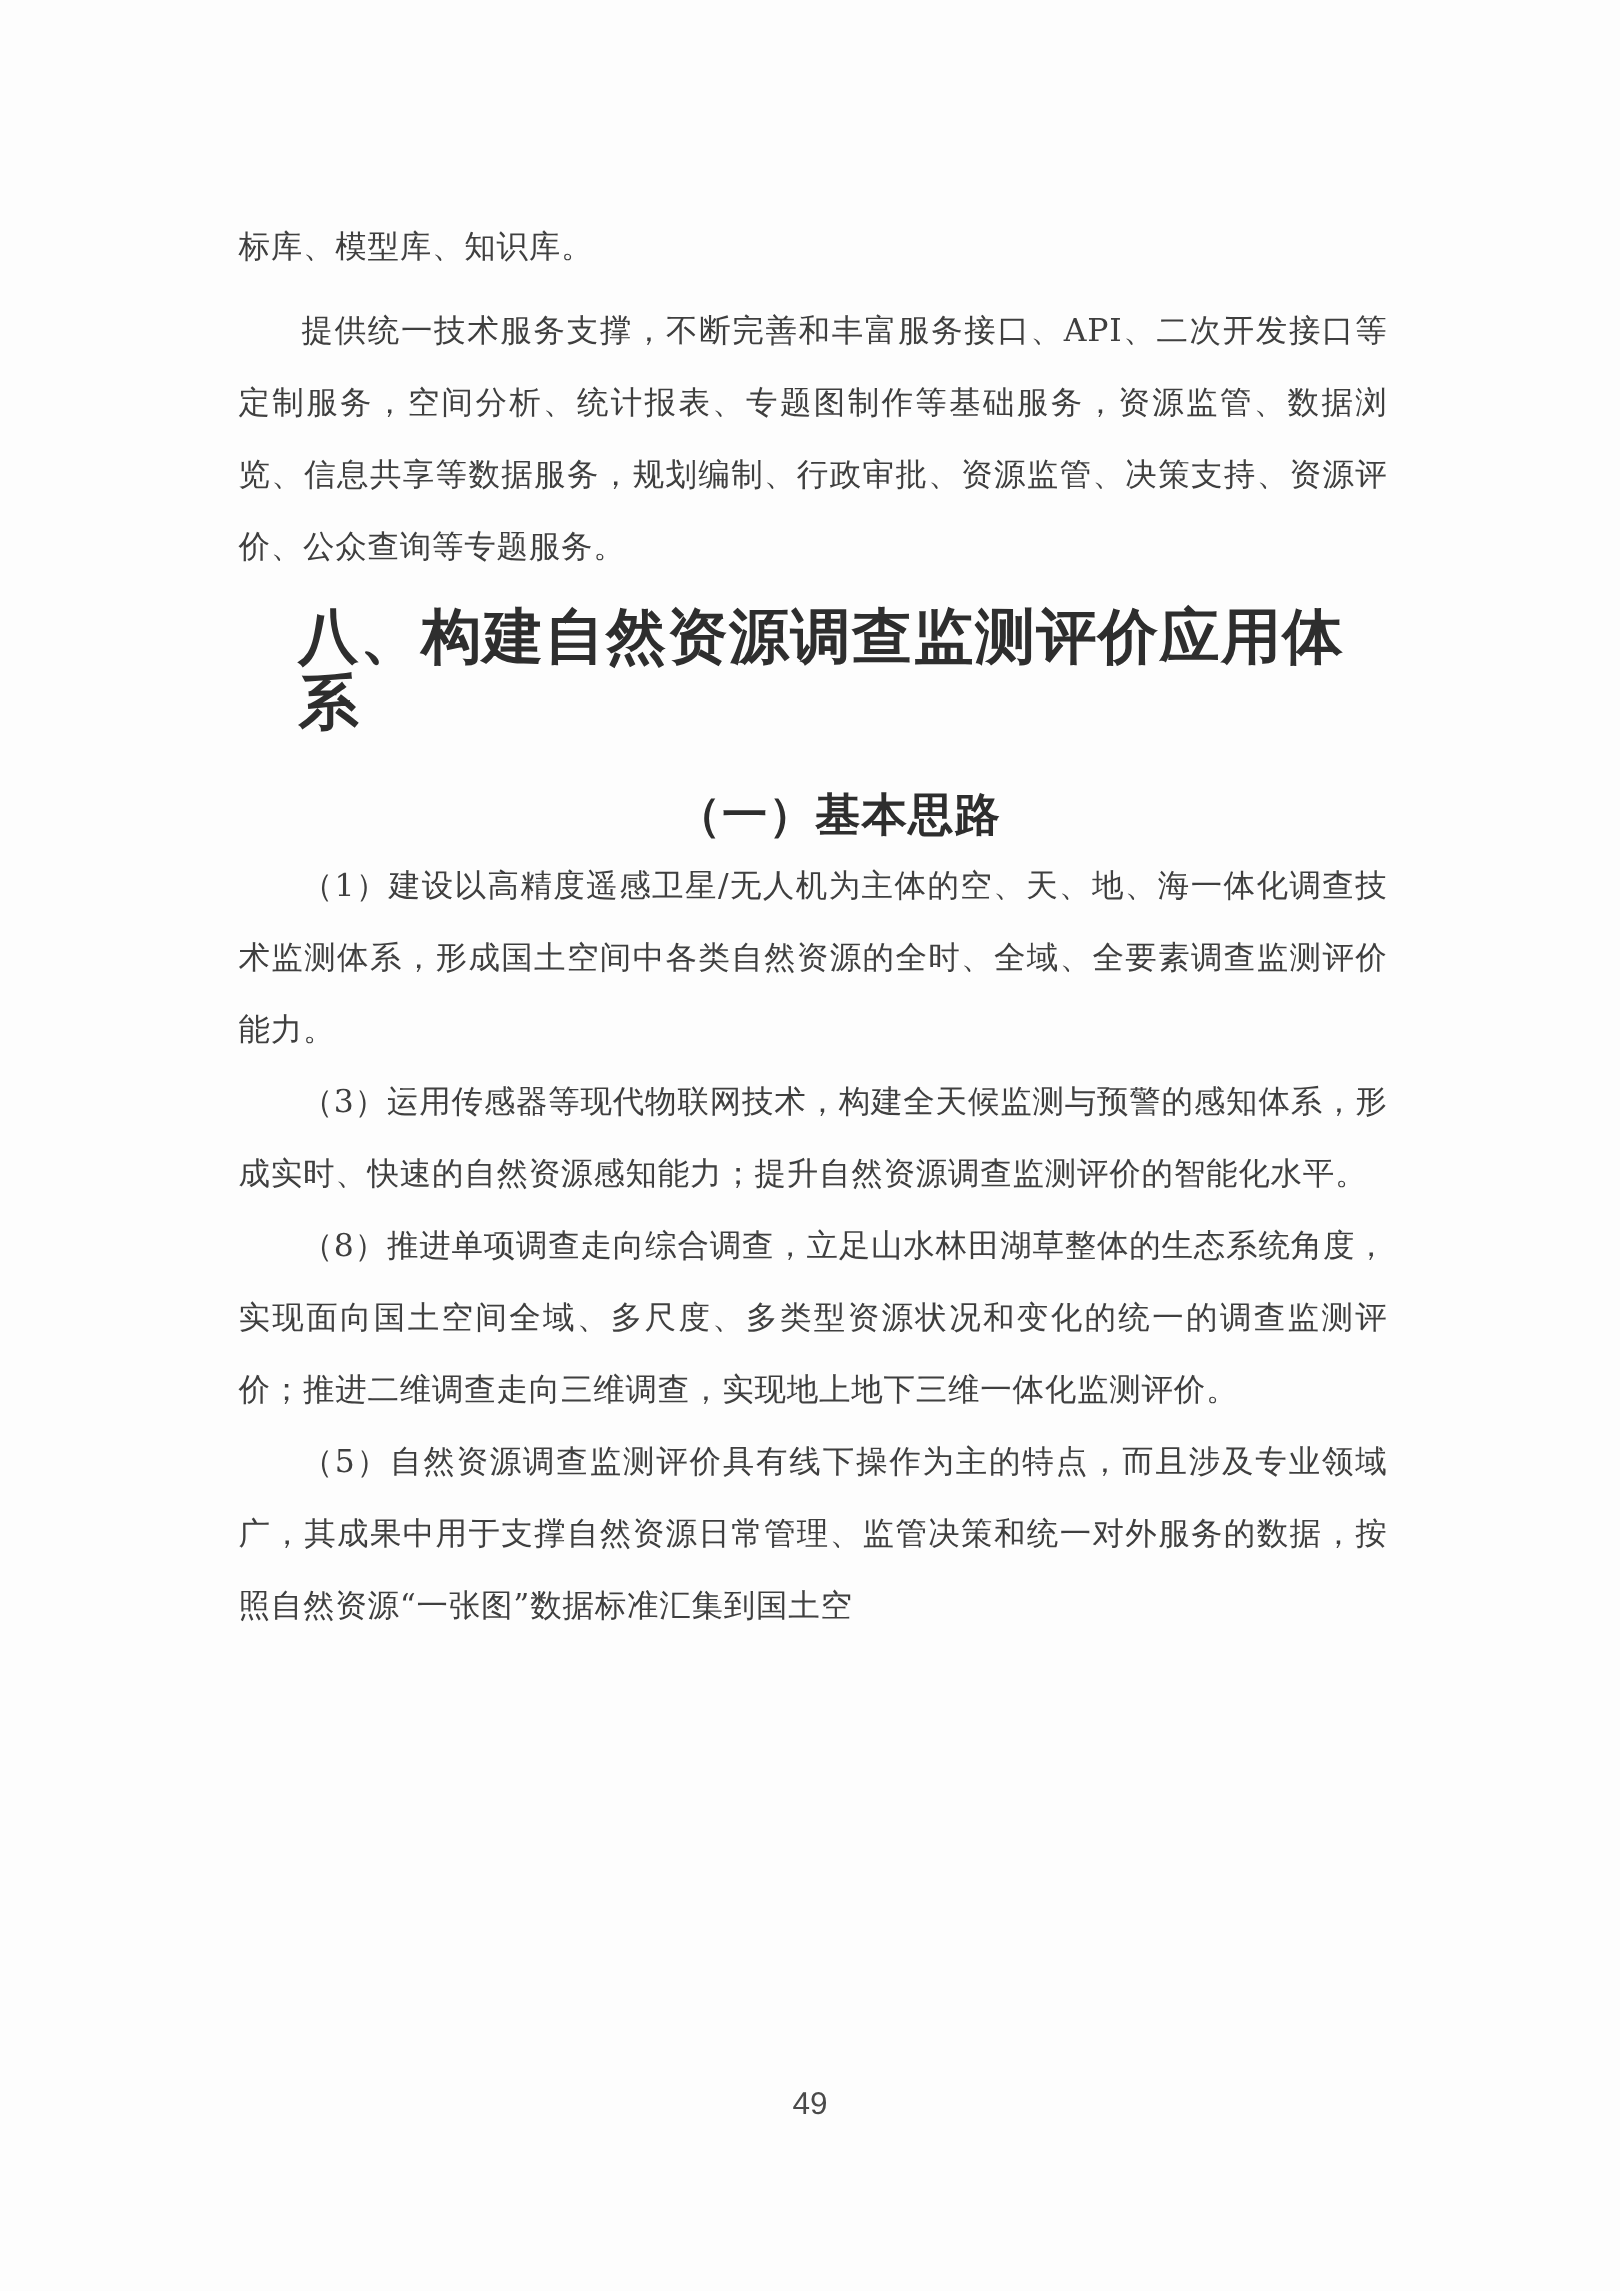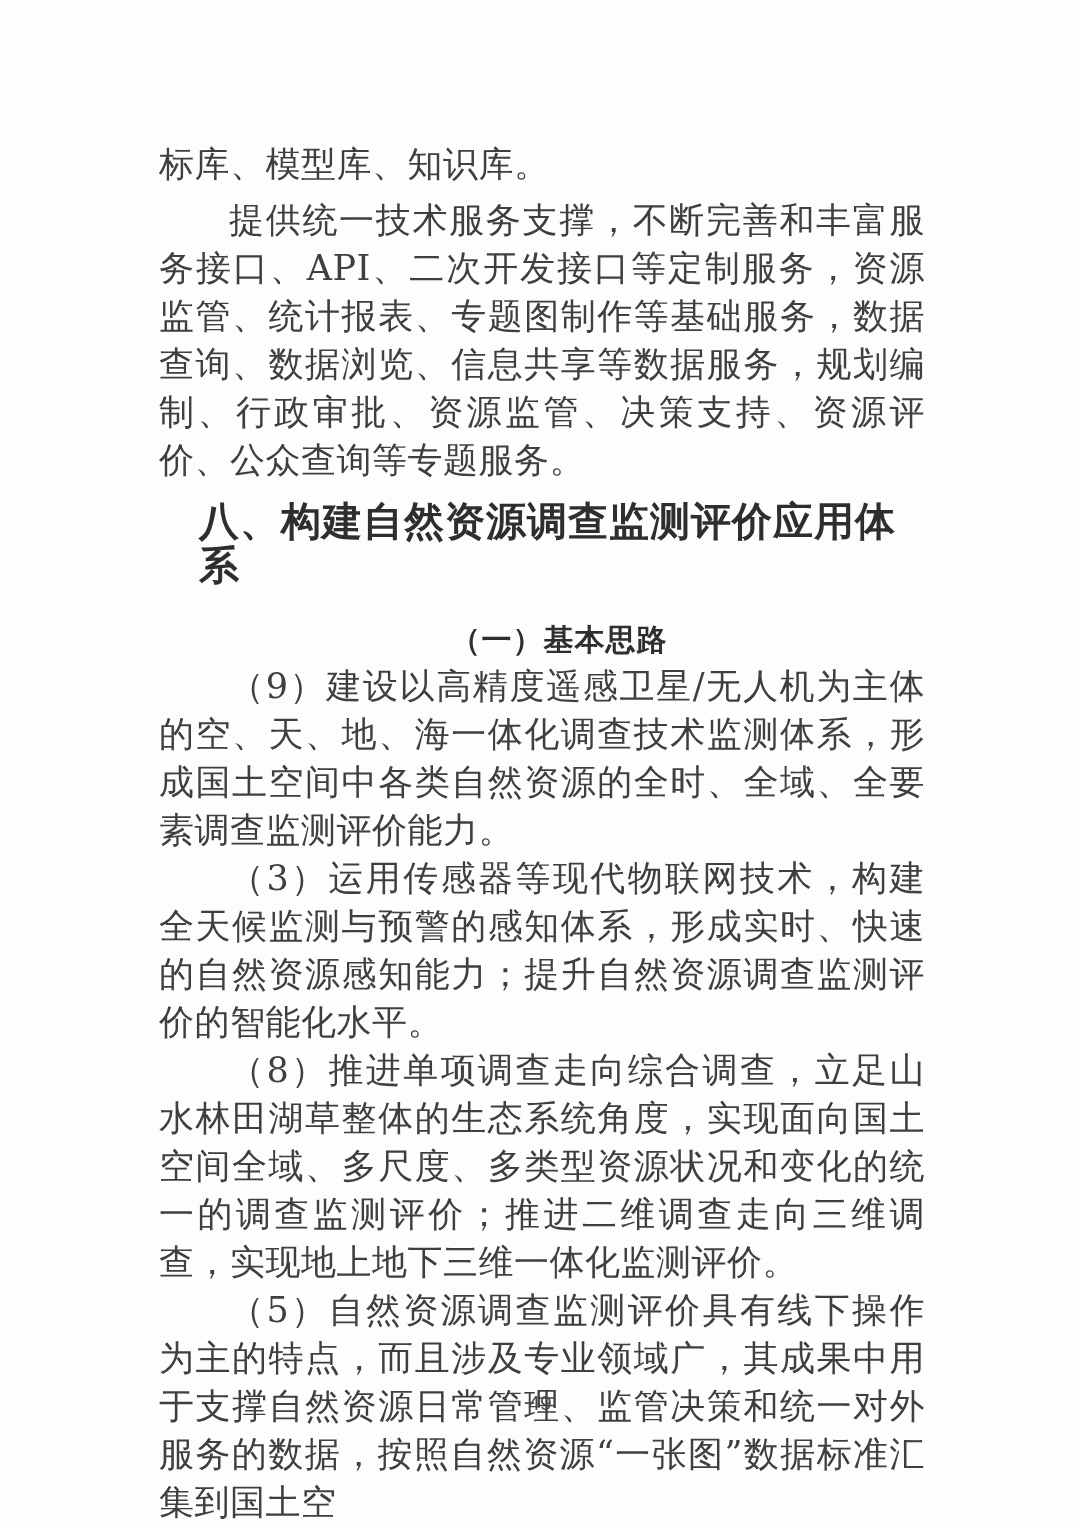--- a/index.html
+++ b/index.html
@@ -17,21 +17,21 @@
     color: #3f3f3f;
   }
   .content {
     position: absolute;
     left: 159px;
     top: 140px;
     width: 766px;
   }
   .content p {
     margin: 0;
-    font-size: 35px;
+    font-size: 21px;
     line-height: 48px;
     text-align: justify;
     text-justify: inter-ideograph;
     letter-spacing: 0.5px;
   }
   .ind { text-indent: 2em; }
   .sp8  { margin-top: 8px  !important; }
   .sp13 { margin-top: 13px !important; }
   .sp5  { margin-top: 5px  !important; }
   .h1 {
@@ -65,22 +65,22 @@
     color: #4a4a4a;
     font-family: Liberation Sans, sans-serif;
   }
 </style>
 </head>
 <body>
 
 <div class="page">
   <div class="content">
     <p class="cont">标库、模型库、知识库。</p>
-    <p class="ind sp8">提供统一技术服务支撑，不断完善和丰富服务接口、API、二次开发接口等定制服务，资源监管、统计报表、专题图制作等基础服务，数据查询、数据浏览、信息共享等数据服务，规划编制、行政审批、资源监管、决策支持、资源评价、公众查询等专题服务。</p>
+    <p class="ind sp8">提供统一技术服务支撑，不断完善和丰富服务接口、API、二次开发接口等定制服务，空间分析、统计报表、专题图制作等基础服务，资源监管、数据浏览、信息共享等数据服务，规划编制、行政审批、资源监管、决策支持、资源评价、公众查询等专题服务。</p>
     <h1 class="h1">八、构建自然资源调查监测评价应用体系</h1>
     <h2 class="h2">（一）基本思路</h2>
-    <p class="ind">（9）建设以高精度遥感卫星/无人机为主体的空、天、地、海一体化调查技术监测体系，形成国土空间中各类自然资源的全时、全域、全要素调查监测评价能力。</p>
+    <p class="ind">（1）建设以高精度遥感卫星/无人机为主体的空、天、地、海一体化调查技术监测体系，形成国土空间中各类自然资源的全时、全域、全要素调查监测评价能力。</p>
     <p class="ind">（3）运用传感器等现代物联网技术，构建全天候监测与预警的感知体系，形成实时、快速的自然资源感知能力；提升自然资源调查监测评价的智能化水平。</p>
     <p class="ind">（8）推进单项调查走向综合调查，立足山水林田湖草整体的生态系统角度，实现面向国土空间全域、多尺度、多类型资源状况和变化的统一的调查监测评价；推进二维调查走向三维调查，实现地上地下三维一体化监测评价。</p>
     <p class="ind">（5）自然资源调查监测评价具有线下操作为主的特点，而且涉及专业领域广，其成果中用于支撑自然资源日常管理、监管决策和统一对外服务的数据，按照自然资源“一张图”数据标准汇集到国土空</p>
   </div>
   <div class="pagenum">49</div>
 </div>
 
 </body></html>

